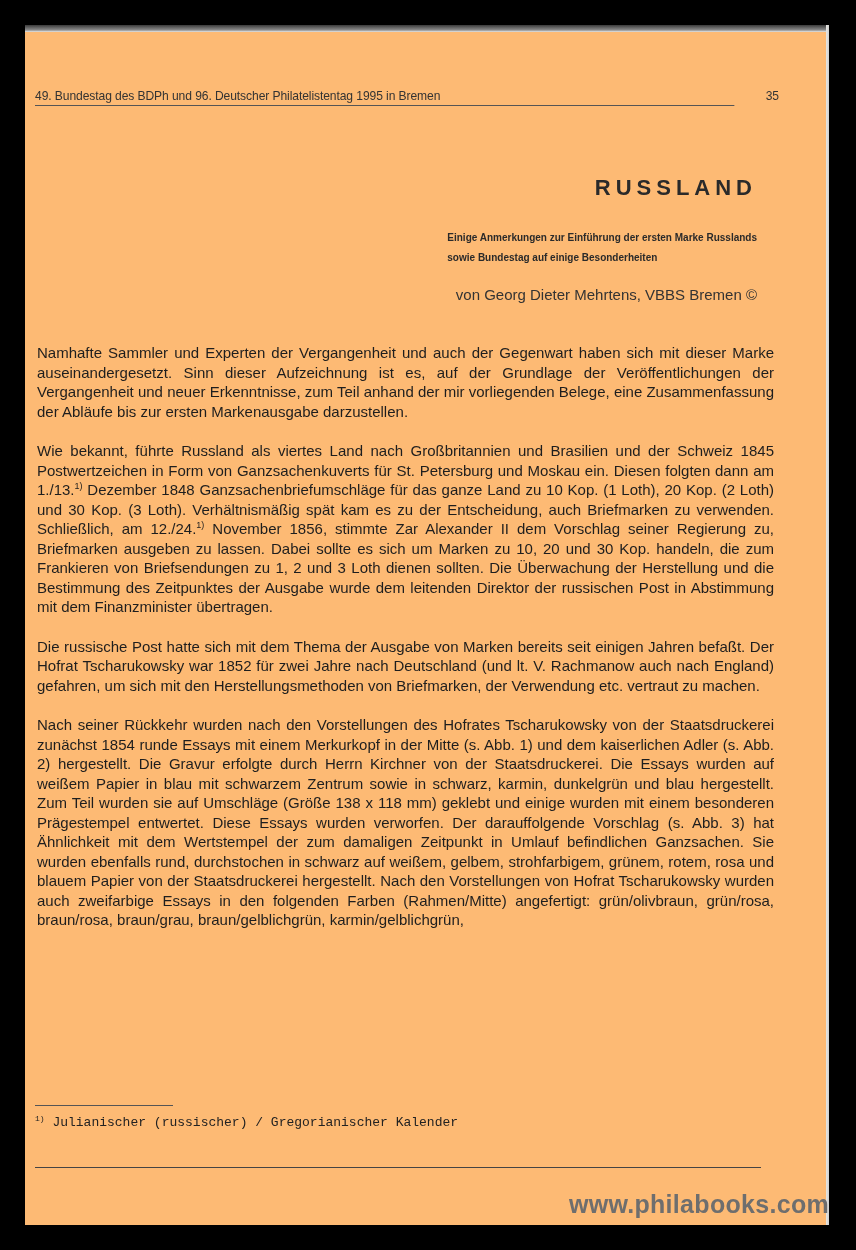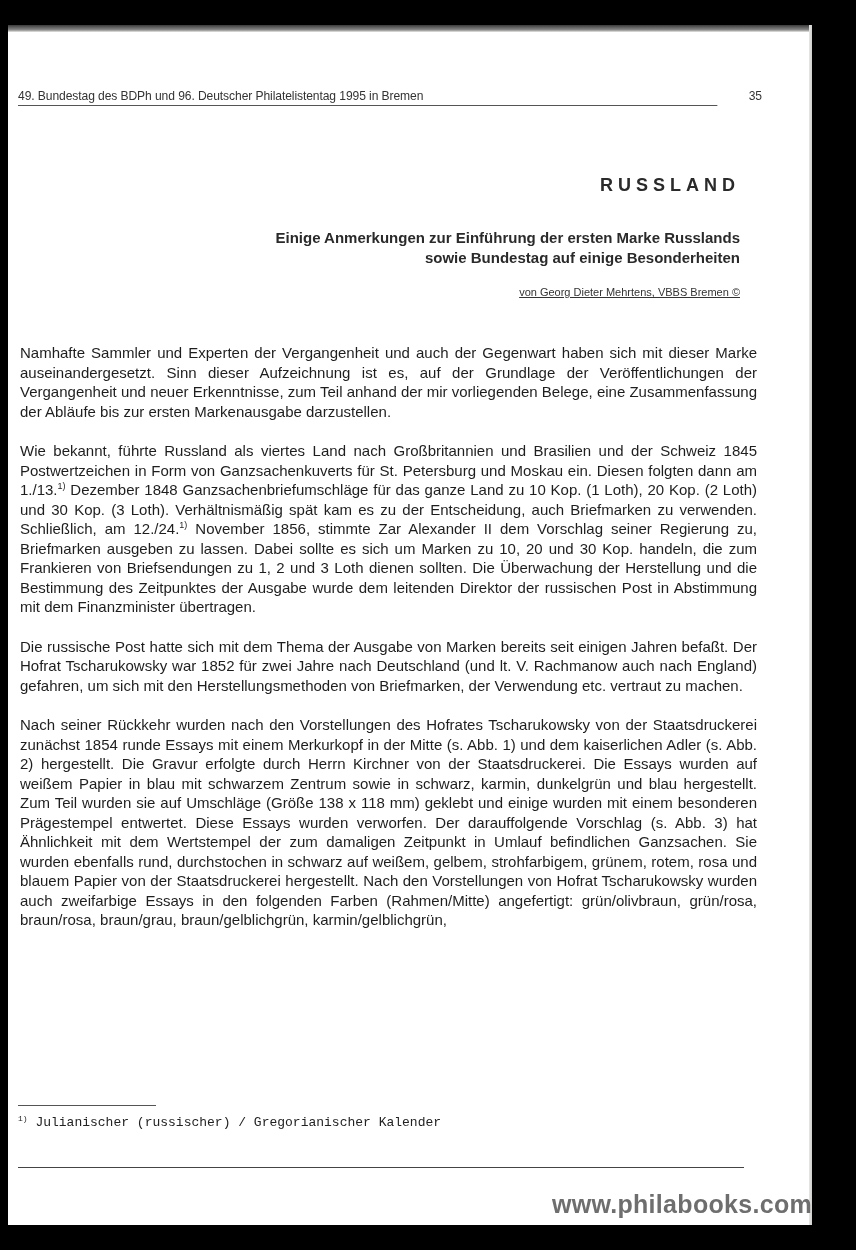--- a/index.html
+++ b/index.html
@@ -1,49 +1,49 @@
 <!DOCTYPE html>
 <html><head>
 <meta charset="utf-8">
 <style>
   html, body { margin: 0; padding: 0; }
   body {
     width: 856px; height: 1250px; background: #000; position: relative; overflow: hidden;
     font-family: "Liberation Sans", sans-serif; color: #1e1e1e;
   }
   .sheet {
-    position: absolute; left: 8px; top: 25px; width: 804px; height: 1200px;
-    background: #ffffff;
+    position: absolute; left: 25px; top: 25px; width: 804px; height: 1200px;
+    background: #fdba74;
   }
   .top-shadow {
     position: absolute; left: 0; top: 0; width: 100%; height: 7px;
     background: linear-gradient(#3a3a3a, #8a8a8a 70%, #e8e8e6);
   }
   .right-edge {
     position: absolute; right: 0; top: 0; width: 3px; height: 100%;
     background: linear-gradient(90deg, #e6e6e4, #cfcfcd);
   }
   .running-head {
     position: absolute; left: 10px; top: 63px; width: 752px; height: 17px;
     border-bottom: 1px solid #555;
     font-size: 13px; color: #333; letter-spacing: -0.1px;
     transform: scaleX(0.93); transform-origin: left;
   }
   .running-head .page-num { position: absolute; right: -48px; top: 0; }
   .title {
     position: absolute; right: 72px; top: 150px;
-    font-size: 18px; font-weight: bold; letter-spacing: 5px; color: #2a2a2a;
+    font-size: 22px; font-weight: bold; letter-spacing: 5px; color: #2a2a2a;
   }
   .subtitle {
-    position: absolute; right: 72px; top: 203px; text-align: right;
-    font-size: 15px; font-weight: bold; line-height: 20px; color: #2a2a2a;
+    position: absolute; right: 72px; top: 203px; 
+    font-size: 10px; font-weight: bold; line-height: 20px; color: #2a2a2a;
   }
   .byline {
     position: absolute; right: 72px; top: 261px;
-    font-size: 11px; color: #333; text-decoration: underline;
+    font-size: 15px; color: #333;
   }
   .body {
     position: absolute; left: 12px; top: 318px; width: 744px;
     font-size: 15px; line-height: 19.5px; text-align: justify; color: #1e1e1e;
   }
   .body p { margin: 0 7px 20px 0; }
   .body sup { font-size: 9px; line-height: 0; vertical-align: 6px; }
   .fn-rule {
     position: absolute; left: 10px; top: 1080px; width: 138px; height: 0;
     border-top: 1px solid #555;

